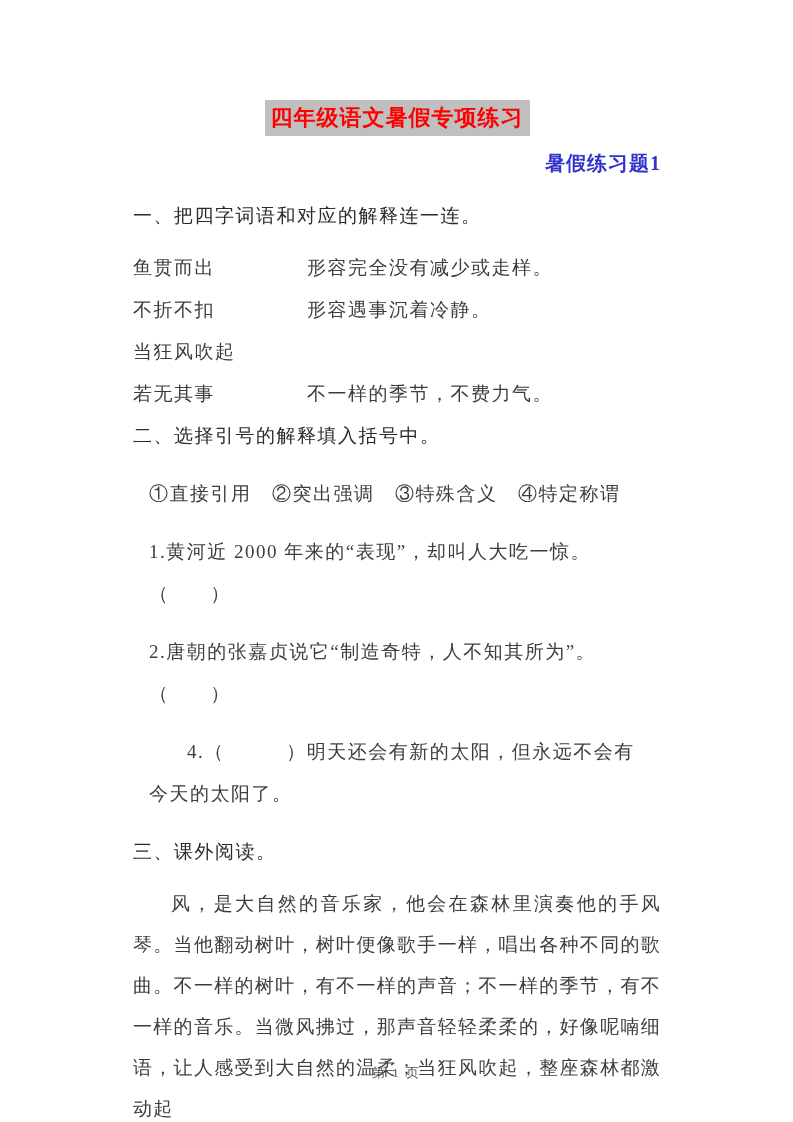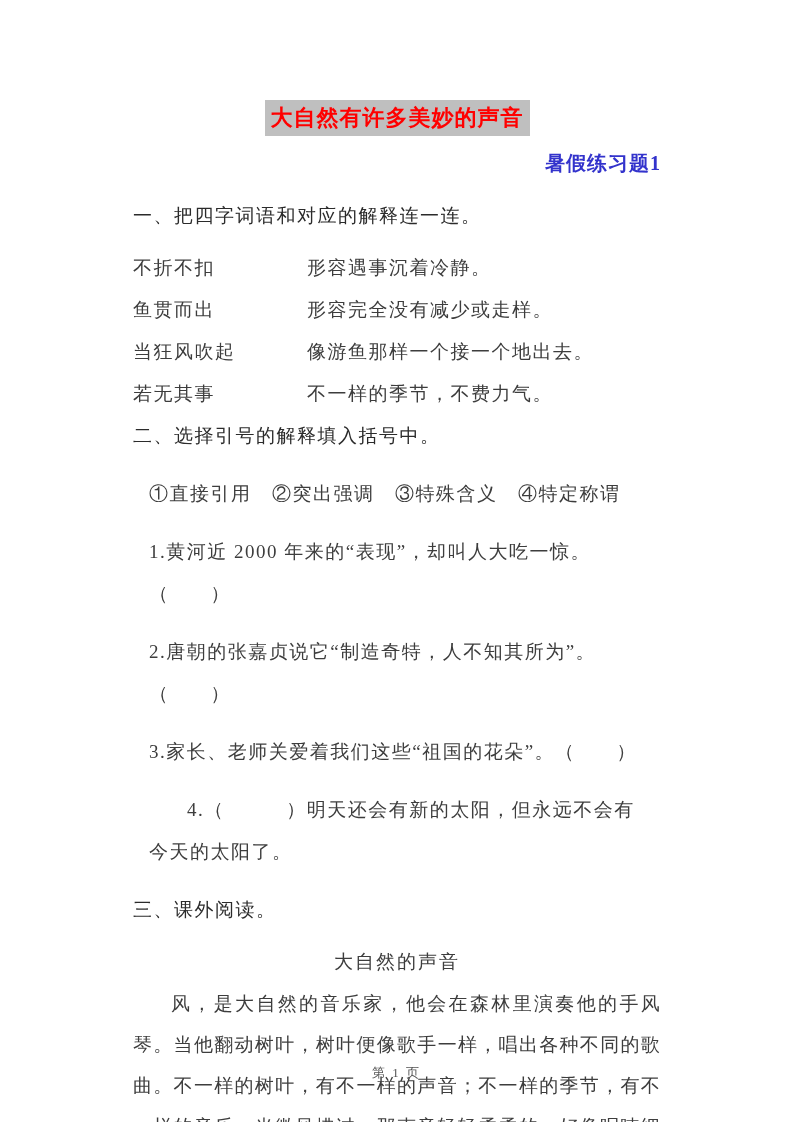--- a/index.html
+++ b/index.html
@@ -100,57 +100,54 @@
     margin-top: 29px;
   }
 </style>
 </head>
 <body>
 
 <div class="page">
   <div class="content">
 
     <h1 class="doc-title">
-      <span class="hl">大自然有许多美妙的声音</span>
+      <span class="hl">四年级语文暑假专项练习</span>
     </h1>
 
     <h2 class="doc-subtitle">暑假练习题1</h2>
 
     <div>
       <p class="sec-heading">一、把四字词语和对应的解释连一连。</p>
 
       <div class="pair-row">
+        <span class="pair-word">鱼贯而出</span>
+        <span class="pair-def">形容完全没有减少或走样。</span>
+      </div>
+      <div class="pair-row">
         <span class="pair-word">不折不扣</span>
         <span class="pair-def">形容遇事沉着冷静。</span>
       </div>
       <div class="pair-row">
-        <span class="pair-word">鱼贯而出</span>
-        <span class="pair-def">形容完全没有减少或走样。</span>
-      </div>
-      <div class="pair-row">
         <span class="pair-word">当狂风吹起</span>
-        <span class="pair-def">像游鱼那样一个接一个地出去。</span>
       </div>
       <div class="pair-row">
         <span class="pair-word">若无其事</span>
         <span class="pair-def">不一样的季节，不费力气。</span>
       </div>
     </div>
 
     <div>
       <p class="sec-heading">二、选择引号的解释填入括号中。</p>
       <p class="body-line">①直接引用　②突出强调　③特殊含义　④特定称谓</p>
       <p class="body-line">1.黄河近 2000 年来的“表现”，却叫人大吃一惊。（　　）</p>
       <p class="body-line">2.唐朝的张嘉贞说它“制造奇特，人不知其所为”。（　　）</p>
-      <p class="body-line">3.家长、老师关爱着我们这些“祖国的花朵”。（　　）</p>
       <p class="body-line indent">4.（　　　）明天还会有新的太阳，但永远不会有今天的太阳了。</p>
     </div>
 
     <div>
       <p class="sec-heading">三、课外阅读。</p>
-      <p class="passage-title">大自然的声音</p>
       <p class="passage-para">风，是大自然的音乐家，他会在森林里演奏他的手风琴。当他翻动树叶，树叶便像歌手一样，唱出各种不同的歌曲。不一样的树叶，有不一样的声音；不一样的季节，有不一样的音乐。当微风拂过，那声音轻轻柔柔的，好像呢喃细语，让人感受到大自然的温柔；当狂风吹起，整座森林都激动起</p>
     </div>
 
   </div>
 
   <div class="page-footer">第 1 页</div>
 </div>
 
 </body></html>

